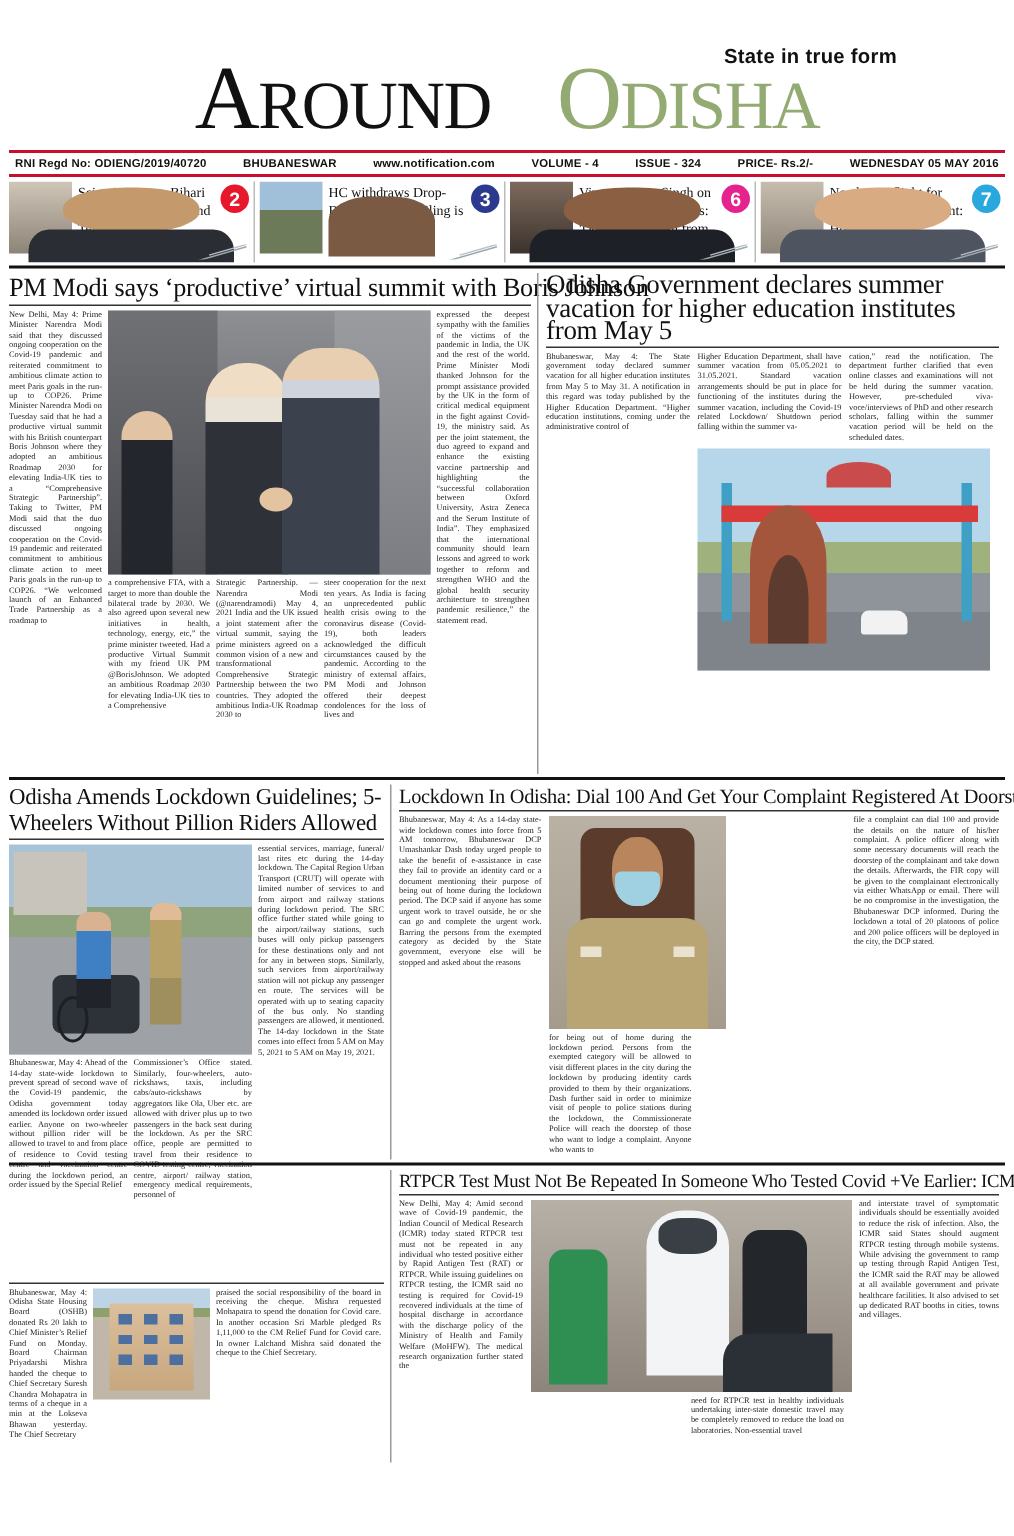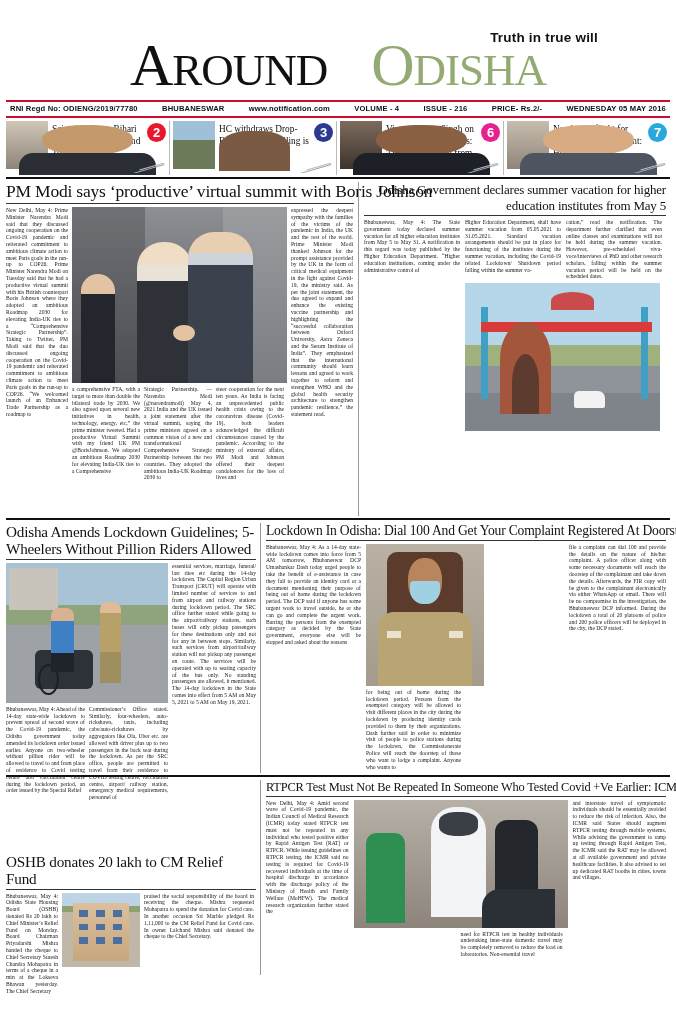--- a/index.html
+++ b/index.html
@@ -128,35 +128,35 @@
   .ph-face .tor{position:absolute;left:8%;bottom:0;width:84%;height:40%;border-radius:14px 14px 0 0;}
   .ph-temple{background:linear-gradient(180deg,#9fc0d8 0 40%,#6d7a5a 40% 100%);}
   .ph-temple .t{position:absolute;left:28%;bottom:6%;width:44%;height:74%;background:#7a5a43;border-radius:40% 40% 0 0;}
 </style>
 </head>
 <body>
 
 <div class="page">
 
   <div class="masthead">
-    <div class="tagline">Truth in true will</div>
+    <div class="tagline">State in true form</div>
     <div class="logo">
       <span class="around"><span class="cap">A</span><span class="sm">ROUND</span></span>
       <span style="display:inline-block;width:16px"></span>
       <span class="odisha"><span class="cap">O</span><span class="sm">DISHA</span></span>
     </div>
   </div>
 
   <div class="rulebar"></div>
   <div class="infoline">
-    <span>RNI Regd No: ODIENG/2019/77780</span>
+    <span>RNI Regd No: ODIENG/2019/40720</span>
     <span>BHUBANESWAR</span>
     <span>www.notification.com</span>
     <span>VOLUME - 4</span>
-    <span>ISSUE - 216</span>
+    <span>ISSUE - 324</span>
     <span>PRICE- Rs.2/-</span>
     <span>WEDNESDAY  05  MAY 2016</span>
   </div>
   <div class="rulebar2"></div>
 
   <div class="teasers">
 
     <div class="teaser">
       <div class="thumb ph-face" style="background:linear-gradient(180deg,#cfc6b8,#8d8478)">
         <div class="head" style="background:#c49a6c"></div>
@@ -221,21 +221,21 @@
             <div class="col" style="width:68px">steer cooperation for the next ten years. As India is facing an unprecedented public health crisis owing to the coronavirus disease (Covid-19), both leaders acknowledged the difficult circumstances caused by the pandemic. According to the ministry of external affairs, PM Modi and Johnson offered their deepest condolences for the loss of lives and</div>
           </div>
         </div>
         <div class="col" style="width:62px">expressed the deepest sympathy with the families of the victims of the pandemic in India, the UK and the rest of the world. Prime Minister Modi thanked Johnson for the prompt assistance provided by the UK in the form of critical medical equipment in the fight against Covid-19, the ministry said. As per the joint statement, the duo agreed to expand and enhance the existing vaccine partnership and highlighting the “successful collaboration between Oxford University, Astra Zeneca and the Serum Institute of India”. They emphasized that the international community should learn lessons and agreed to work together to reform and strengthen WHO and the global health security architecture to strengthen pandemic resilience,” the statement read.</div>
       </div>
     </article>
 
     <div class="vrule"></div>
 
     <article style="width:307px;padding-left:5px">
-      <h1 class="hl" style="font-size:13px;line-height:15.5px;text-align:right">Odisha Government declares summer vacation for higher education institutes from May 5</h1>
+      <h1 class="hl" style="font-size:18px;line-height:15.5px;text-align:left">Odisha Government declares summer vacation for higher education institutes from May 5</h1>
       <div class="hrule" style="margin:2px 0 3px 0"></div>
       <div class="cols" style="gap:5px">
         <div class="col" style="width:96px">Bhubaneswar, May 4: The State government today declared summer vacation for all higher education institutes from May 5 to May 31. A notification in this regard was today published by the Higher Education Department. “Higher education institutions, coming under the administrative control of</div>
         <div class="col" style="width:96px">Higher Education Department, shall have summer vacation from 05.05.2021 to 31.05.2021. Standard vacation arrangements should be put in place for functioning of the institutes during the summer vacation, including the Covid-19 related Lockdown/ Shutdown period falling within the summer va-</div>
         <div class="col" style="width:96px">cation,” read the notification. The department further clarified that even online classes and examinations will not be held during the summer vacation. However, pre-scheduled viva-voce/interviews of PhD and other research scholars, falling within the summer vacation period will be held on the scheduled dates.</div>
       </div>
       <div class="photo ph-gate" style="height:148px;width:195px;margin:3px 0 0 101px">
         <div class="road"></div>
           <div class="pylonA"></div>
           <div class="pylonB"></div>
@@ -303,21 +303,20 @@
       </div>
     </article>
   </div>
 
   <div class="thickrule" style="height:1.8px;margin-top:2px"></div>
 
   <div style="display:flex;margin-top:3px;height:195px">
 
     <div style="width:254px;padding-right:4px">
       <div style="height:73px"></div>
-      <h1 class="hl" style="font-size:15.2px;line-height:17px">OSHB donates 20 lakh to CM Relief Fund</h1>
       <div class="hrule" style="margin:2px 0 3px 0"></div>
       <div class="cols" style="gap:4px">
         <div class="col" style="width:52px">Bhubaneswar, May 4: Odisha State Housing Board (OSHB) donated Rs 20 lakh to Chief Minister’s Relief Fund on Monday. Board Chairman Priyadarshi Mishra handed the cheque to Chief Secretary Suresh Chandra Mohapatra in terms of a cheque in a min at the Lokseva Bhawan yesterday. The Chief Secretary</div>
         <div class="photo ph-bldg" style="height:74px;width:78px">
           <div class="b"></div>
           <div class="w" style="left:22%;top:24%"></div>
             <div class="w" style="left:44%;top:24%"></div>
             <div class="w" style="left:66%;top:24%"></div>
           <div class="w" style="left:22%;top:42%"></div>
             <div class="w" style="left:44%;top:42%"></div>

